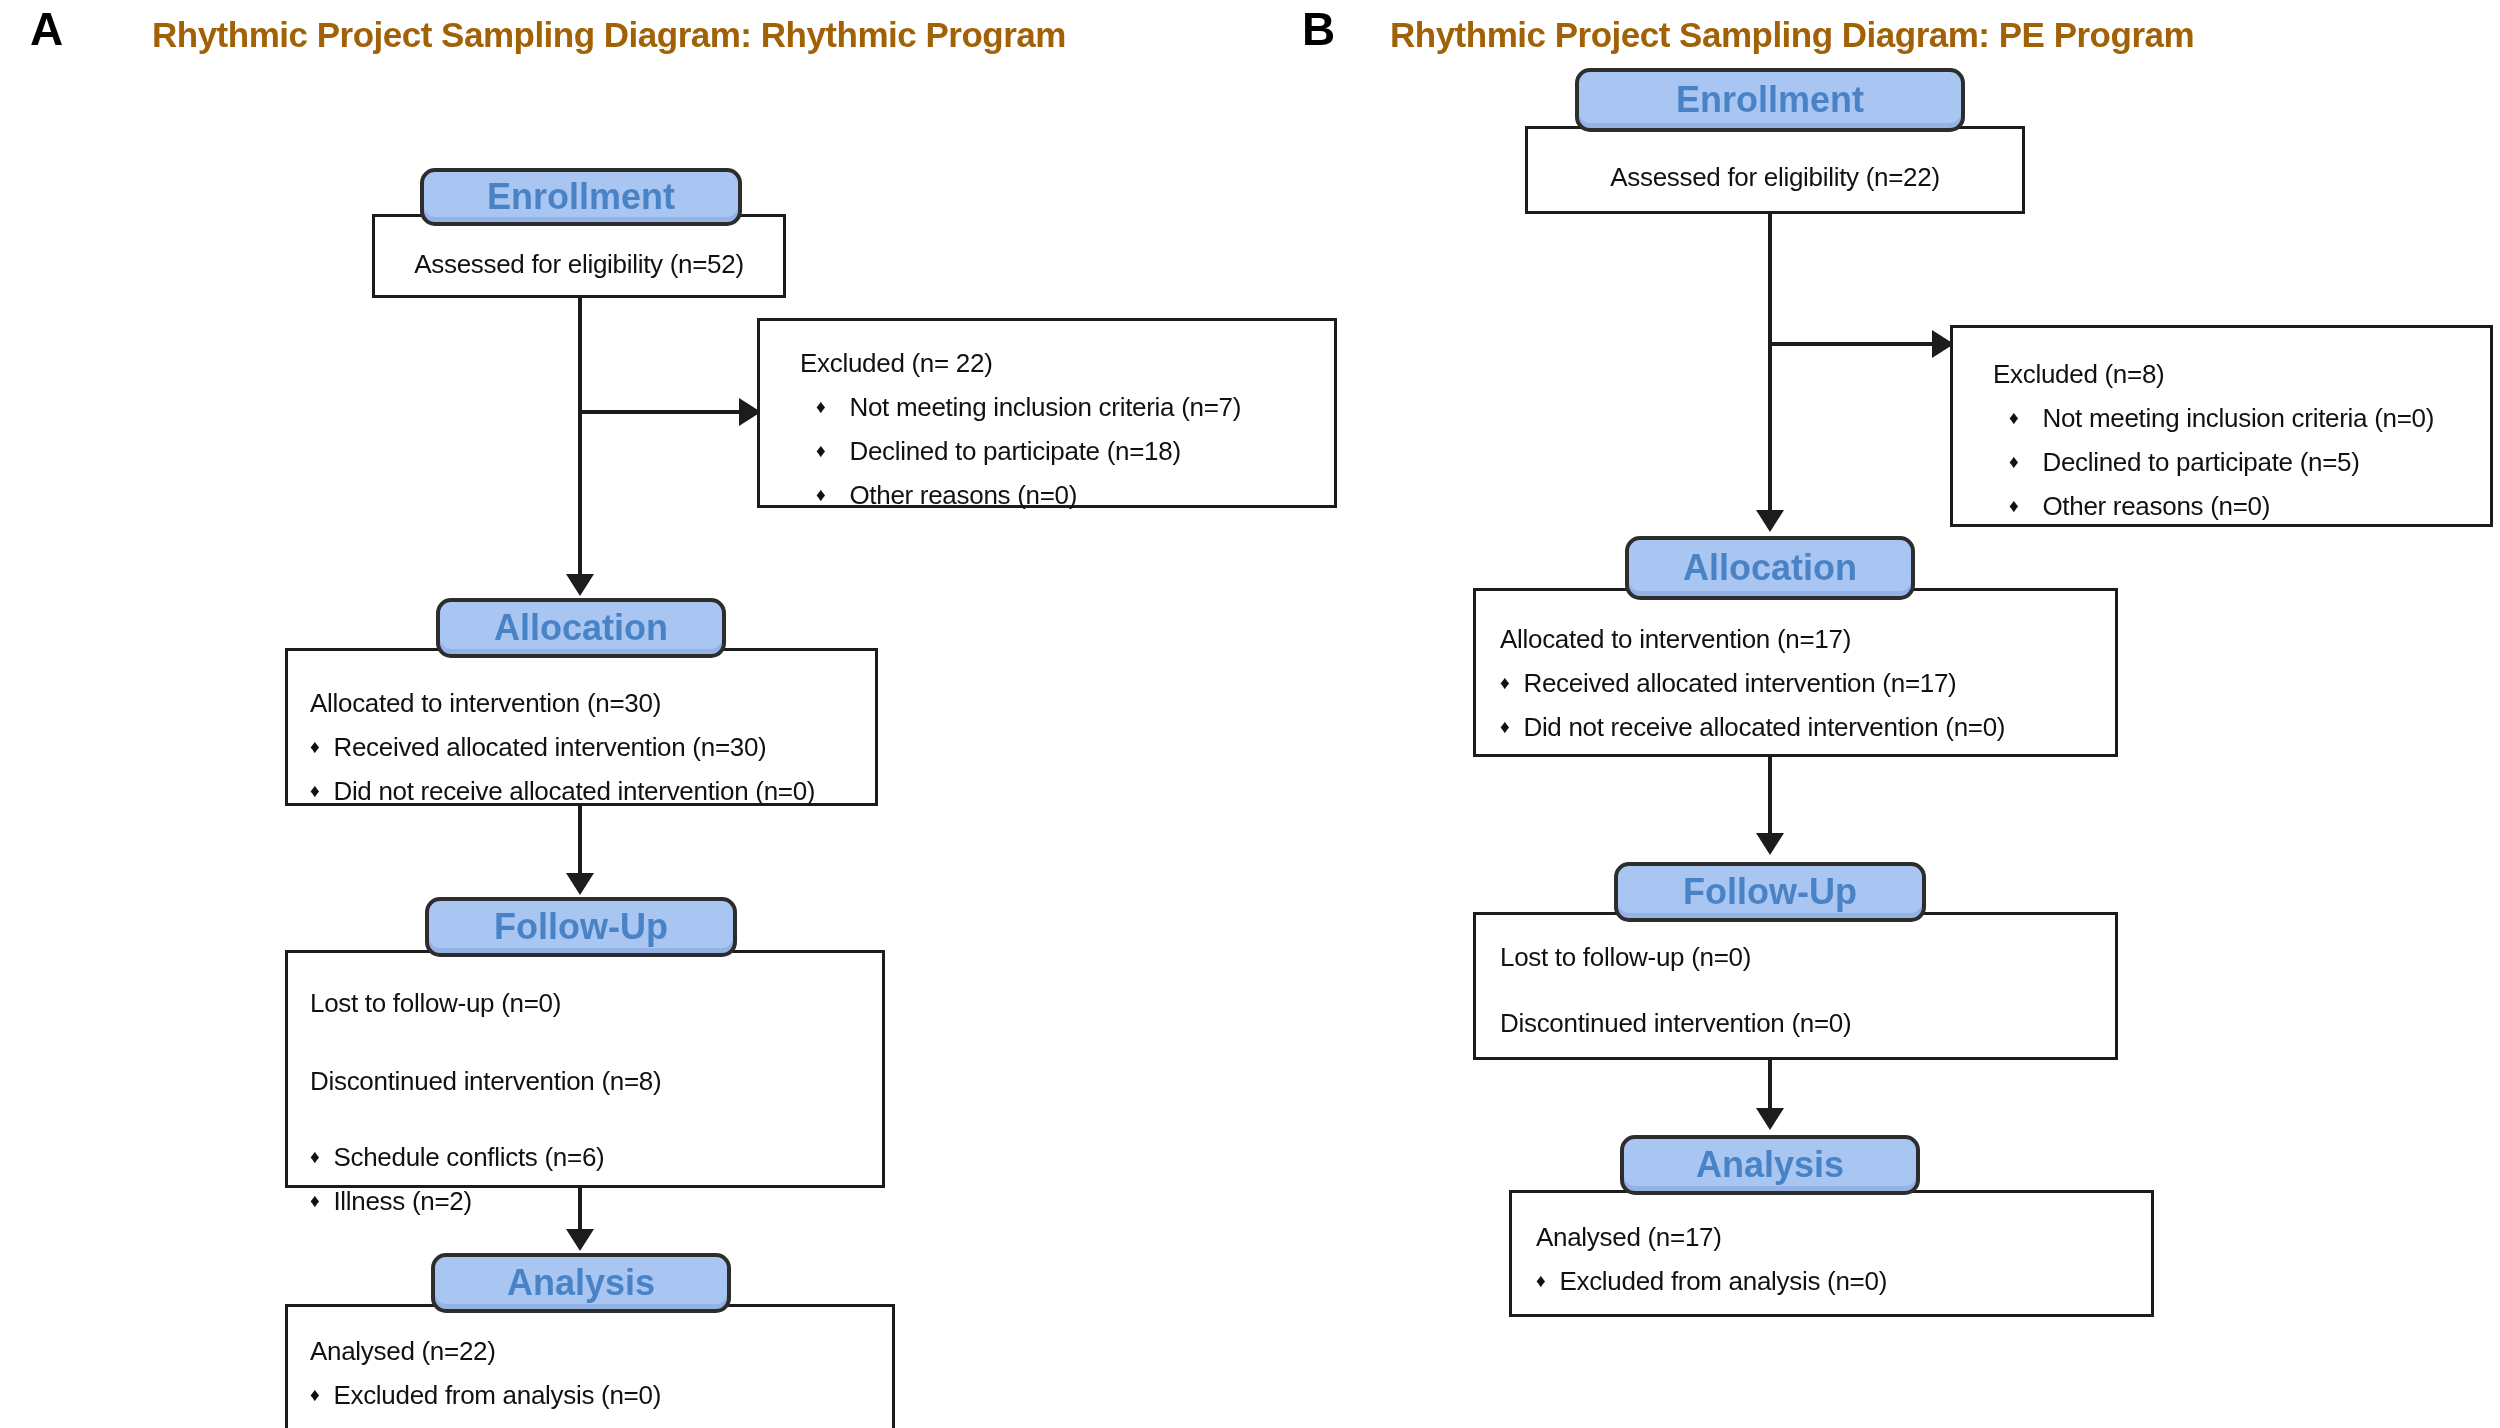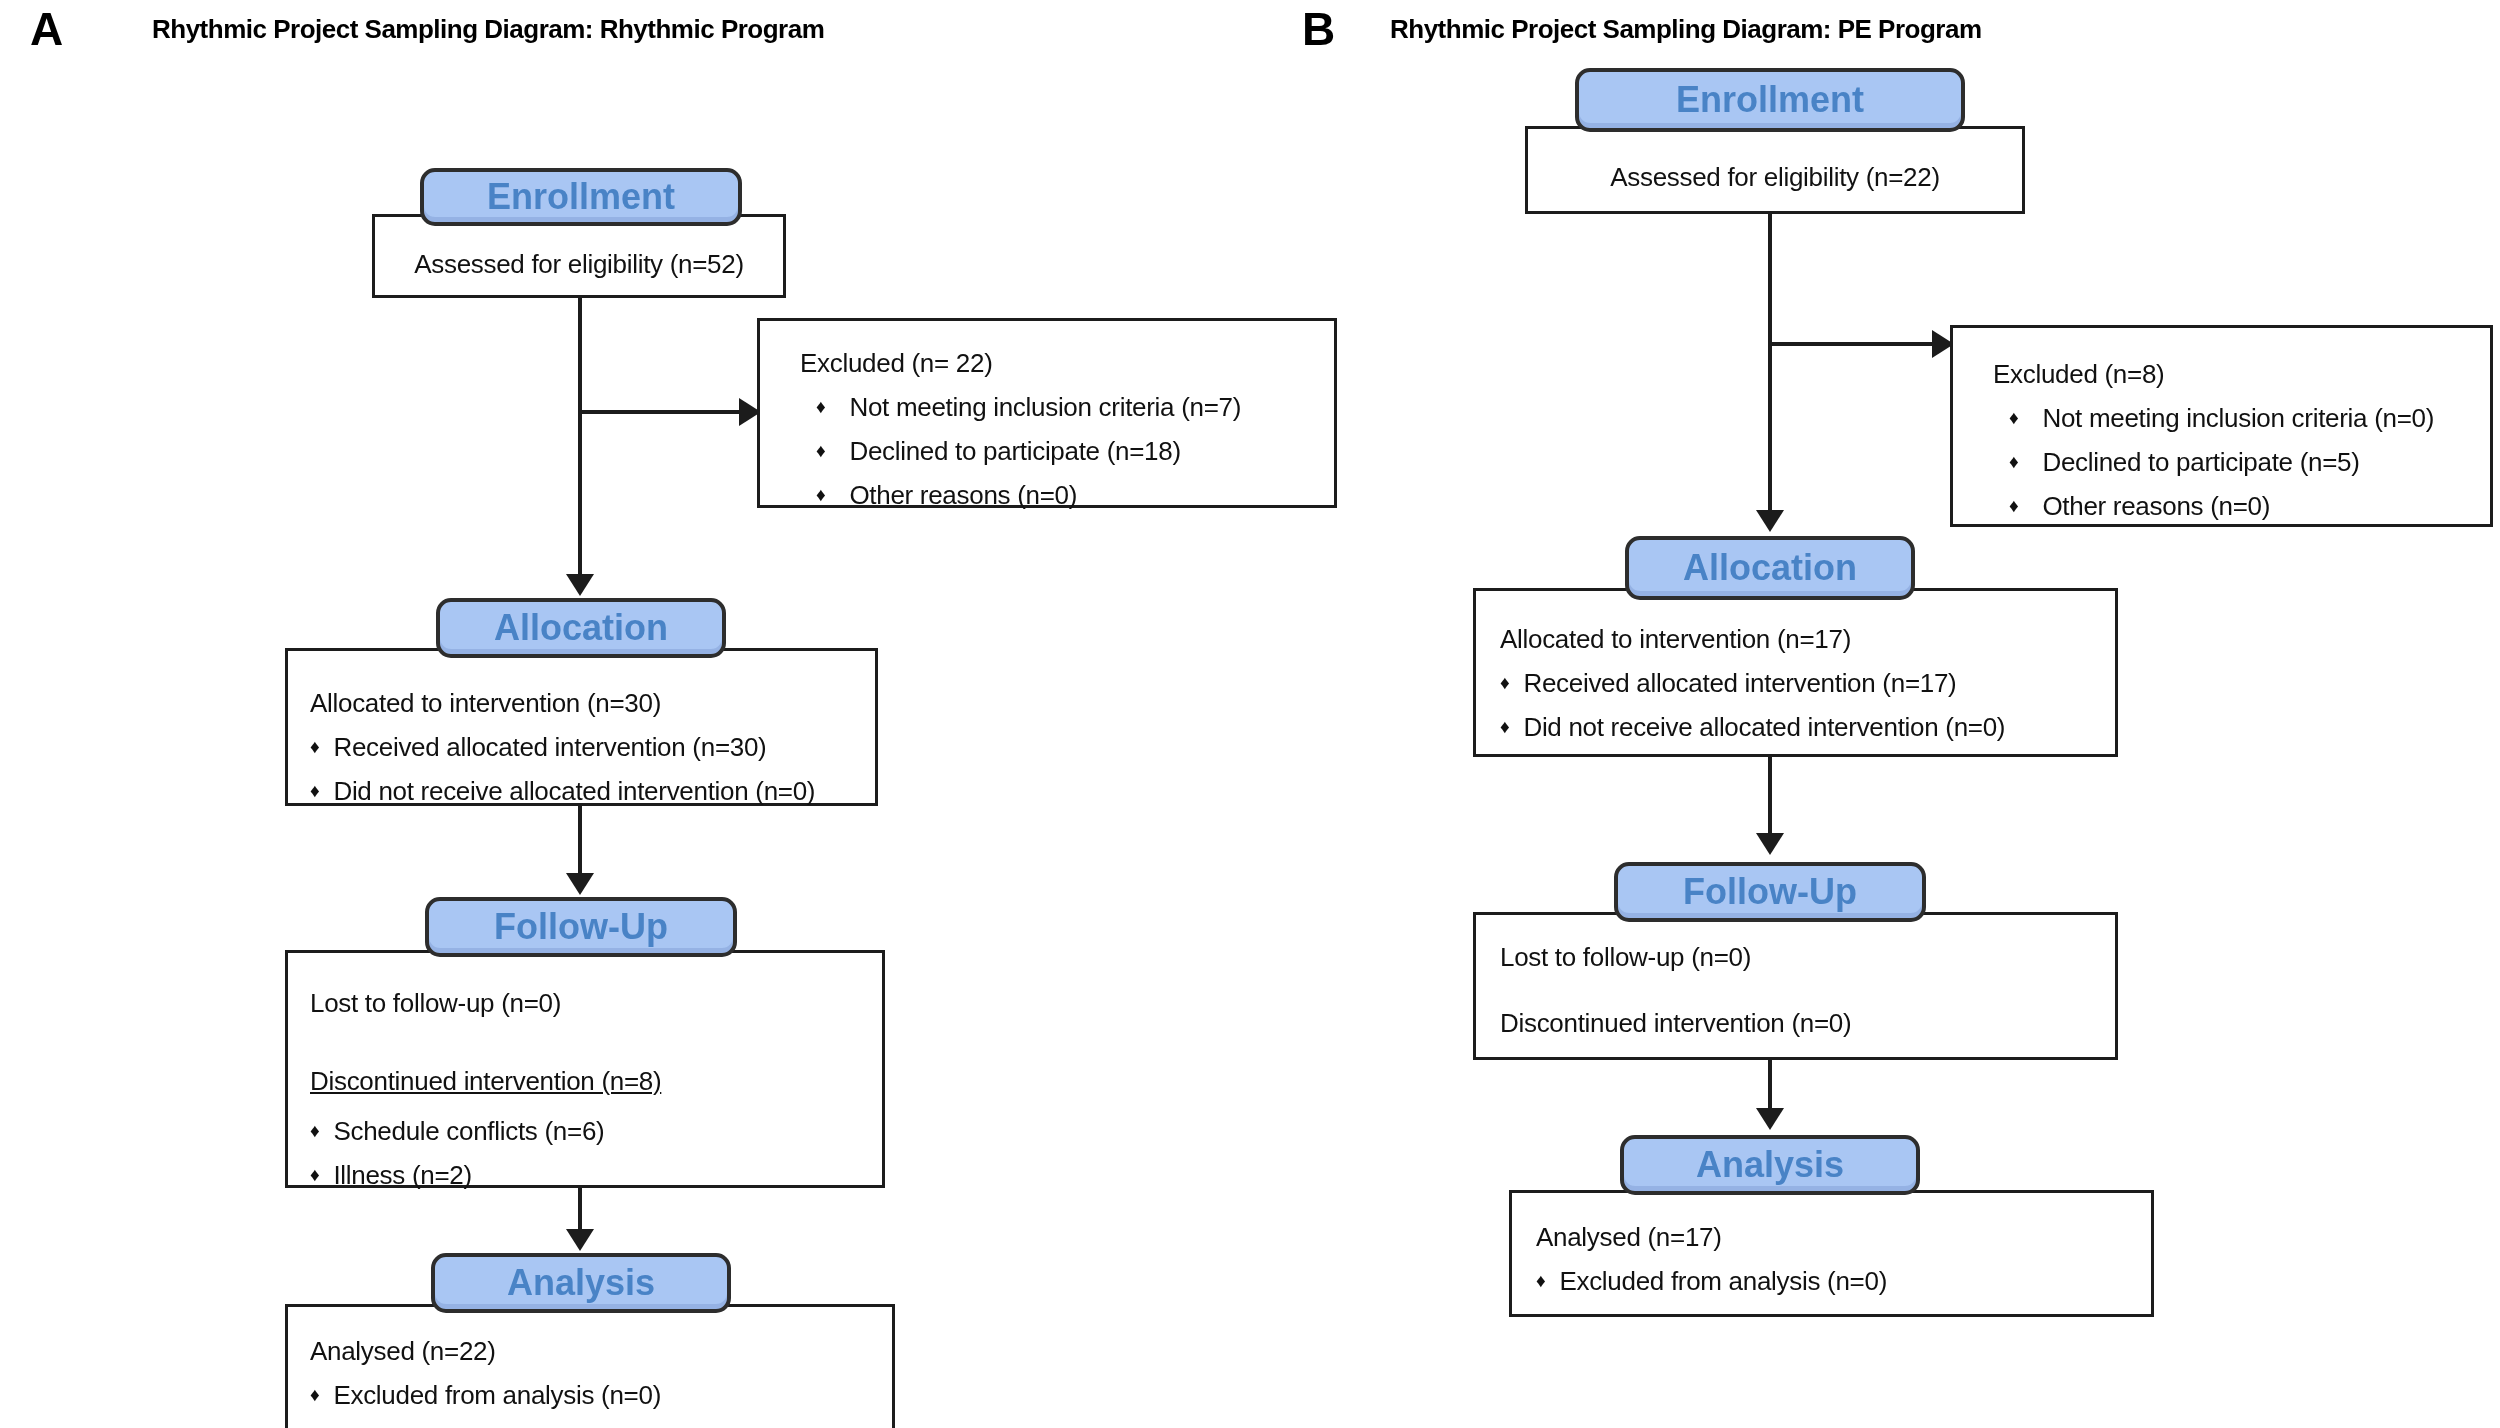--- a/index.html
+++ b/index.html
@@ -4,21 +4,21 @@
 <style>
   html,body{margin:0;padding:0;background:#ffffff;}
   .canvas{
     position:relative;width:2500px;height:1428px;background:#ffffff;overflow:hidden;
     font-family:"Liberation Sans", sans-serif;color:#111111;
   }
   .panel-label{
     position:absolute;font-size:46px;font-weight:bold;color:#000;line-height:1;
   }
   .panel-title{
-    position:absolute;font-size:26px;font-weight:bold;color:#000000;line-height:1.2;
+    position:absolute;font-size:35px;font-weight:bold;color:#a16207;line-height:1.2;
     letter-spacing:-0.5px;white-space:nowrap;
   }
   .hdr{
     position:absolute;z-index:3;
     background:var(--header-fill,#a9c6f3);
     border:4px solid var(--header-border,#2d2d2d);
     border-radius:15px;
     color:var(--header-text,#4983c6);
     font-size:36px;font-weight:bold;letter-spacing:0px;
     display:flex;align-items:center;justify-content:center;
@@ -96,21 +96,21 @@
         </div>
       <div class="bullet">
           <span class="diamond">♦</span>
           <span>Did not receive allocated intervention (n=0)</span>
         </div>
     </div>
 
     <div class="hdr" style="left:425px;top:897px;width:312px;height:60px;">Follow-Up</div>
     <div class="wbox" style="left:285px;top:950px;width:600px;height:238px;padding:28px 10px 0 22px;">
       <div class="line" style="margin-bottom:34px;">Lost to follow-up (n=0)</div>
-      <div class="line" style="margin-bottom:6px;text-decoration:underline;">Discontinued intervention (n=8)</div>
+      <div class="line" style="margin-bottom:32px;">Discontinued intervention (n=8)</div>
       <div class="bullet">
           <span class="diamond">♦</span>
           <span>Schedule conflicts (n=6)</span>
         </div>
       <div class="bullet">
           <span class="diamond">♦</span>
           <span>Illness (n=2)</span>
         </div>
     </div>
 

